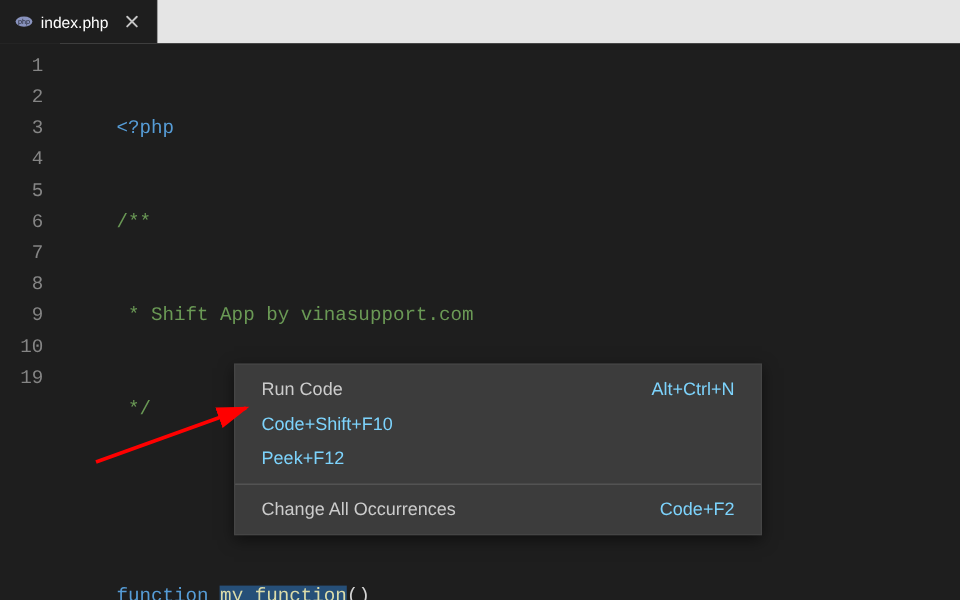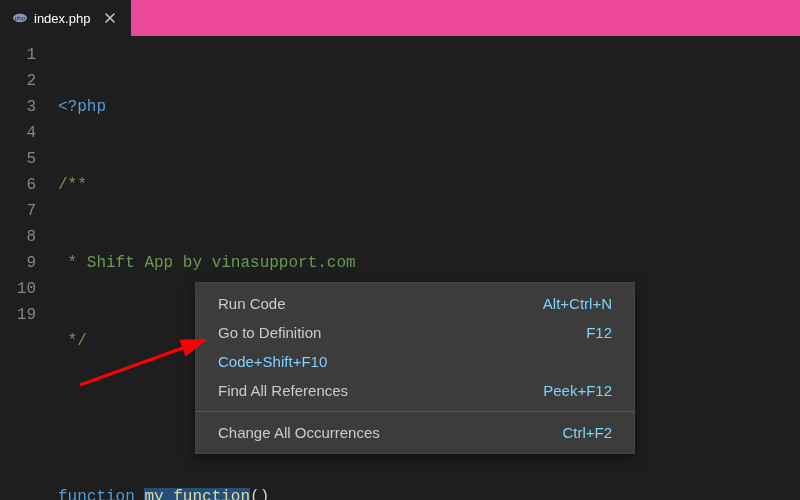--- a/index.html
+++ b/index.html
@@ -7,21 +7,21 @@
     background: #1e1e1e;
     font-family: Consolas, 'Courier New', monospace;
     font-size: 16px;
     color: #d4d4d4;
     width: 800px;
     height: 500px;
     overflow: hidden;
     position: relative;
   }
   .tab-bar {
-    background: #ec4899;
+    background: #e5e5e5;
     height: 36px;
     display: flex;
     align-items: flex-start;
   }
   .tab {
     background: #1e1e1e;
     color: #ffffff;
     padding: 0 12px;
     height: 36px;
     display: flex;
@@ -57,33 +57,34 @@
     font-size: 16px;
     line-height: 26px;
     user-select: none;
   }
   .code {
     flex: 1;
     padding-top: 6px;
     font-size: 16px;
     line-height: 26px;
     white-space: pre;
+    margin-left: 39px;
   }
   .tok-phpopen { color: #569cd6; }
   .tok-comment { color: #6a9955; }
   .tok-keyword { color: #569cd6; }
   .tok-func    { color: #dcdcaa; }
   .tok-paren   { color: #d4d4d4; }
   .highlight-def { background: #264f78; }
   .code-line { display:block; padding-left: 8px; }
 
   .context-menu {
     position: absolute;
     left: 195px;
-    top: 282px;
+    top: 303px;
     width: 440px;
     background: #3c3c3c;
     color: #cccccc;
     font-family: "Segoe UI", Arial, sans-serif;
     font-size: 15px;
     box-shadow: 0 4px 12px rgba(0,0,0,0.5);
     padding: 6px 0;
     border: 1px solid #454545;
   }
   .menu-item {
@@ -155,34 +156,29 @@
     
   </div>
 </div>
 
 <div class="context-menu">
   <div class="menu-item">
     <span>Run Code</span>
     <span class="shortcut">Alt+Ctrl+N</span>
   </div>
   <div class="menu-item">
-    <span>Go to Definition</span>
-    <span class="shortcut">F12</span>
-  </div>
-  <div class="menu-item">
     <span class="shortcut">Code+Shift+F10</span>
   </div>
   <div class="menu-item">
-    <span>Find All References</span>
     <span class="shortcut">Peek+F12</span>
   </div>
   <div class="menu-sep"></div>
   <div class="menu-item">
     <span>Change All Occurrences</span>
-    <span class="shortcut">Ctrl+F2</span>
+    <span class="shortcut">Code+F2</span>
   </div>
 </div>
 
 <svg class="arrow" width="150" height="90">
   <defs>
     <marker id="ah" markerWidth="10" markerHeight="10" refX="8" refY="3" orient="auto">
       <path d="M0,0 L0,6 L9,3 z" fill="#ff0000"></path>
     </marker>
   </defs>
   <line x1="5" y1="85" x2="130" y2="40" stroke="#ff0000" stroke-width="3" marker-end="url(#ah)"></line>

